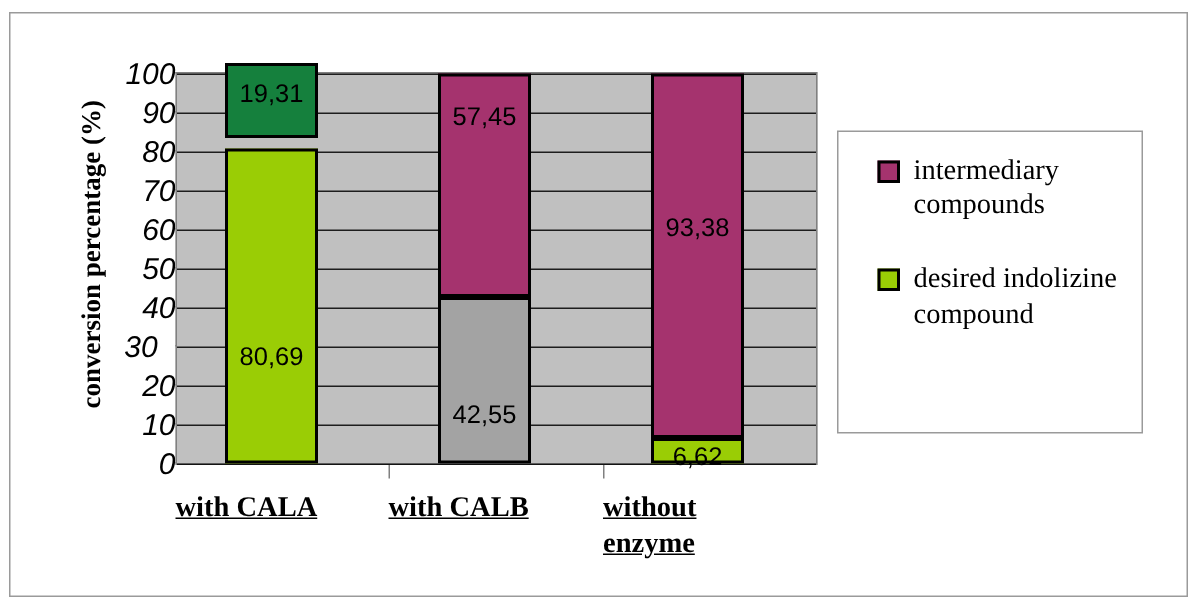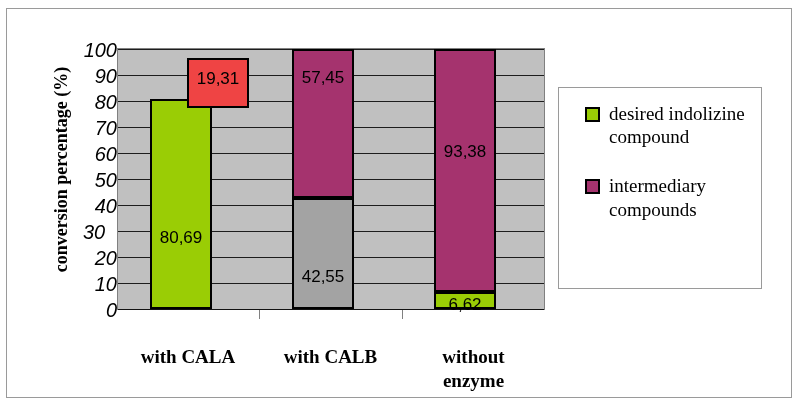--- a/index.html
+++ b/index.html
@@ -119,27 +119,27 @@
     font-family: "Liberation Sans", sans-serif;
     font-size: 17px;
     color: #000000;
     line-height: 1;
     white-space: nowrap;
   }
 
   
   .cat-label {
     position: absolute;
-    top: 336px;
-    text-align: center;
+    top: 318px;
     font-family: "Liberation Serif", serif;
     font-weight: bold;
     font-size: 19px;
     color: #000000;
     line-height: 1.25;
+    text-decoration: underline;
   }
 
   
   #legend {
     position: absolute;
     left: 551px;
     top: 78px;
     width: 204px;
     height: 202px;
     border: 1px solid #9a9a9a;
@@ -210,21 +210,21 @@
       <div class="gridline" style="top: 130px;"></div>
       <div class="gridline" style="top: 156px;"></div>
       <div class="gridline" style="top: 182px;"></div>
       <div class="gridline" style="top: 208px;"></div>
       <div class="gridline" style="top: 234px;"></div>
       <div class="gridline" style="top: 260px;"></div>
       <div class="bar-group" style="left: 32px; height: 260px;">
         <div class="seg" style="background: rgb(154, 205, 5); height: 209.794px; bottom: 0px;">
           <span class="seg-label" style="position: absolute; top: 128px;">80,69</span>
         </div>
-        <div class="seg" style="background: #ef4444; height: 50.206px; bottom: 201px; margin-left: 37px;">
+        <div class="seg" style="background: #15803d; height: 50.206px; bottom: 217px;">
           <span class="seg-label" style="position: absolute; top: 10px;">19,31</span>
         </div>
       </div>
       <div class="bar-group" style="left: 174px; height: 260px;">
         <div class="seg" style="background: #a3a3a3; height: 110.63px; bottom: 0px;">
           <span class="seg-label" style="position: absolute; top: 68px;">42,55</span>
         </div>
         <div class="seg" style="background: rgb(165, 51, 110); height: 149.37px; bottom: 110.63px;">
           <span class="seg-label" style="position: absolute; top: 18px;">57,45</span>
         </div>
@@ -250,22 +250,22 @@
         <div>with CALB</div>
       </div>
       <div class="cat-label" style="left: 395px; width: 143px;">
         <div>without</div>
         <div>enzyme</div>
       </div>
     </div>
 
   <div id="legend">
       <div class="legend-entry">
+        <span class="legend-swatch" style="background: rgb(165, 51, 110);"></span>
+        <span class="legend-text">intermediary compounds</span>
+      </div>
+      <div class="legend-entry">
         <span class="legend-swatch" style="background: rgb(154, 205, 5);"></span>
         <span class="legend-text">desired indolizine compound</span>
       </div>
-      <div class="legend-entry">
-        <span class="legend-swatch" style="background: rgb(165, 51, 110);"></span>
-        <span class="legend-text">intermediary compounds</span>
-      </div>
     </div>
 
 </div>
 
 </body></html>

